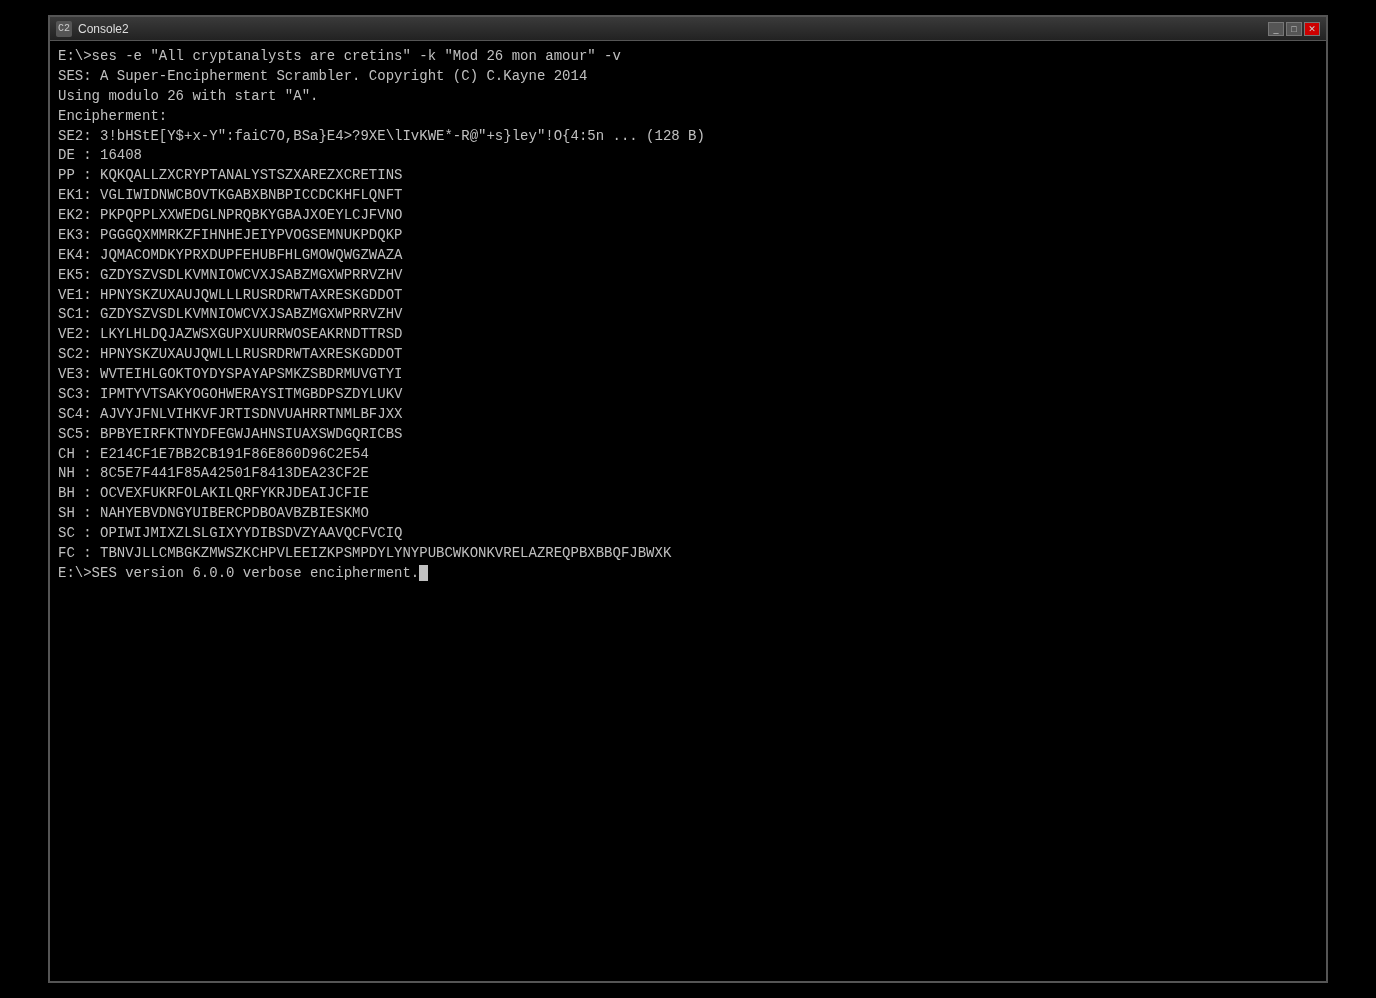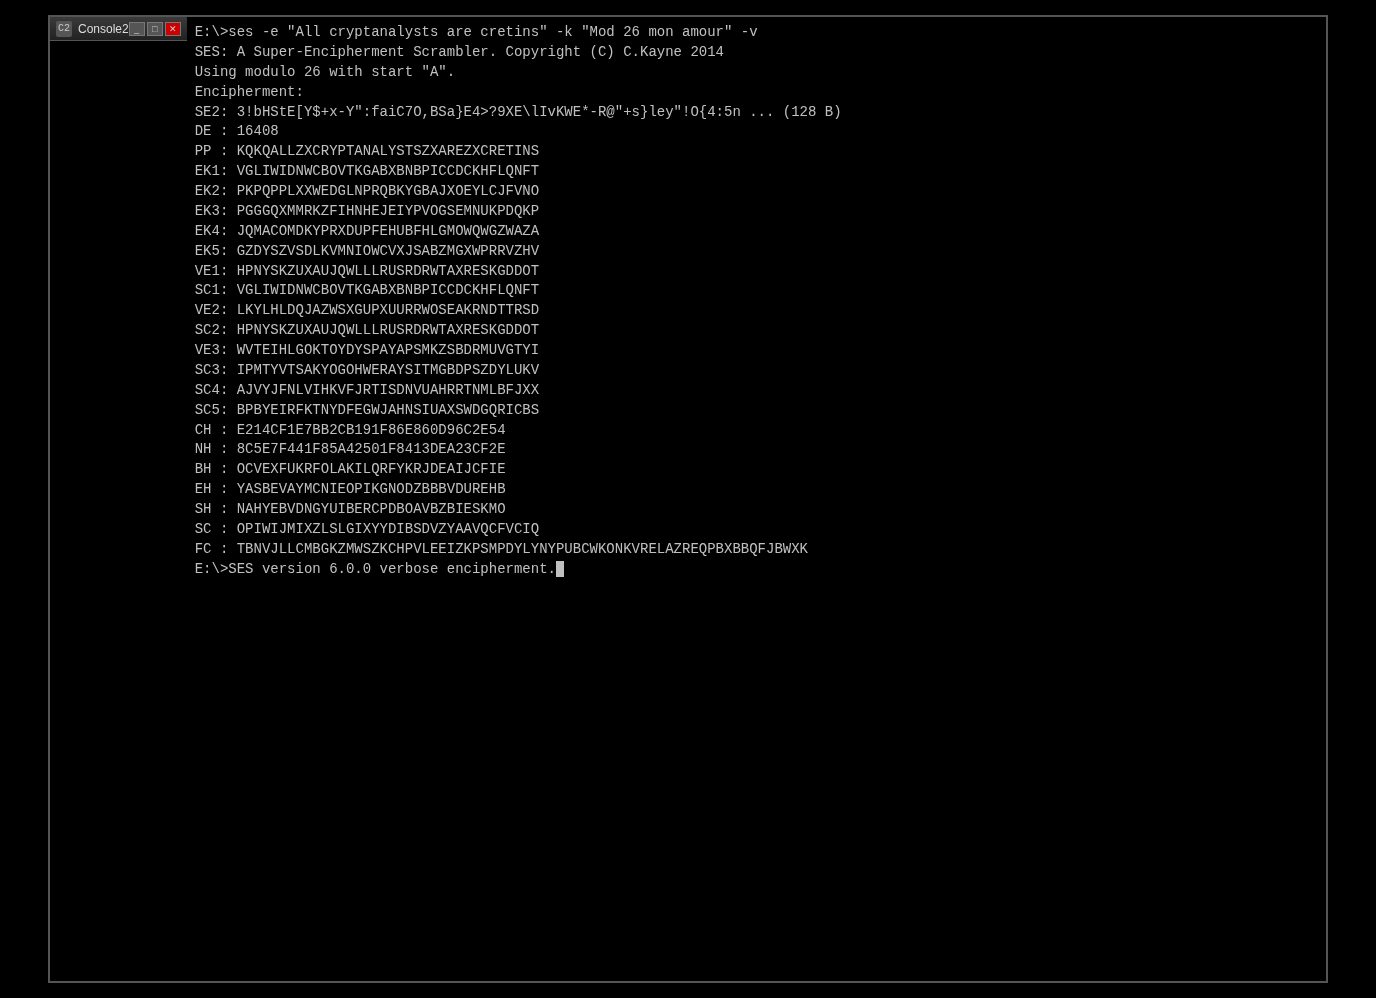--- a/index.html
+++ b/index.html
@@ -18,20 +18,21 @@
       overflow: hidden;
     }
 
     .window {
       width: 1280px;
       height: 968px;
       margin: 15px auto;
       background: #000;
       border: 2px solid #555;
       display: flex;
+      flex-direction: column;
     }
 
     .titlebar {
       background: linear-gradient(to bottom, #3a3a3a, #222);
       height: 24px;
       display: flex;
       align-items: center;
       padding: 0 6px;
       flex-shrink: 0;
       border-bottom: 1px solid #555;
@@ -122,30 +123,29 @@
       <div class="line">Encipherment:</div>
       <div class="line">SE2: 3!bHStE[Y$+x-Y":faiC7O,BSa}E4&gt;?9XE\lIvKWE*-R@"+s}ley"!O{4:5n ... (128 B)</div>
       <div class="line">DE : 16408</div>
       <div class="line">PP : KQKQALLZXCRYPTANALYSTSZXAREZXCRETINS</div>
       <div class="line">EK1: VGLIWIDNWCBOVTKGABXBNBPICCDCKHFLQNFT</div>
       <div class="line">EK2: PKPQPPLXXWEDGLNPRQBKYGBAJXOEYLCJFVNO</div>
       <div class="line">EK3: PGGGQXMMRKZFIHNHEJEIYPVOGSEMNUKPDQKP</div>
       <div class="line">EK4: JQMACOMDKYPRXDUPFEHUBFHLGMOWQWGZWAZA</div>
       <div class="line">EK5: GZDYSZVSDLKVMNIOWCVXJSABZMGXWPRRVZHV</div>
       <div class="line">VE1: HPNYSKZUXAUJQWLLLRUSRDRWTAXRESKGDDOT</div>
-      <div class="line">SC1: VGLIWIDNWCBOVTKGABXBNBPICCDCKHFLQNFT</div>
+      <div class="line">SC1: GZDYSZVSDLKVMNIOWCVXJSABZMGXWPRRVZHV</div>
       <div class="line">VE2: LKYLHLDQJAZWSXGUPXUURRWOSEAKRNDTTRSD</div>
       <div class="line">SC2: HPNYSKZUXAUJQWLLLRUSRDRWTAXRESKGDDOT</div>
       <div class="line">VE3: WVTEIHLGOKTOYDYSPAYAPSMKZSBDRMUVGTYI</div>
       <div class="line">SC3: IPMTYVTSAKYOGOHWERAYSITMGBDPSZDYLUKV</div>
       <div class="line">SC4: AJVYJFNLVIHKVFJRTISDNVUAHRRTNMLBFJXX</div>
       <div class="line">SC5: BPBYEIRFKTNYDFEGWJAHNSIUAXSWDGQRICBS</div>
       <div class="line">CH : E214CF1E7BB2CB191F86E860D96C2E54</div>
       <div class="line">NH : 8C5E7F441F85A42501F8413DEA23CF2E</div>
       <div class="line">BH : OCVEXFUKRFOLAKILQRFYKRJDEAIJCFIE</div>
-      <div class="line">EH : YASBEVAYMCNIEOPIKGNODZBBBVDUREHB</div>
       <div class="line">SH : NAHYEBVDNGYUIBERCPDBOAVBZBIESKMO</div>
       <div class="line">SC : OPIWIJMIXZLSLGIXYYDIBSDVZYAAVQCFVCIQ</div>
       <div class="line">FC : TBNVJLLCMBGKZMWSZKCHPVLEEIZKPSMPDYLYNYPUBCWKONKVRELAZREQPBXBBQFJBWXK</div>
       <div class="line"></div>
       <div class="line">E:\&gt;SES version 6.0.0 verbose encipherment.<span class="cursor"> </span></div>
     </div>
 </div>
 
 </body></html>

